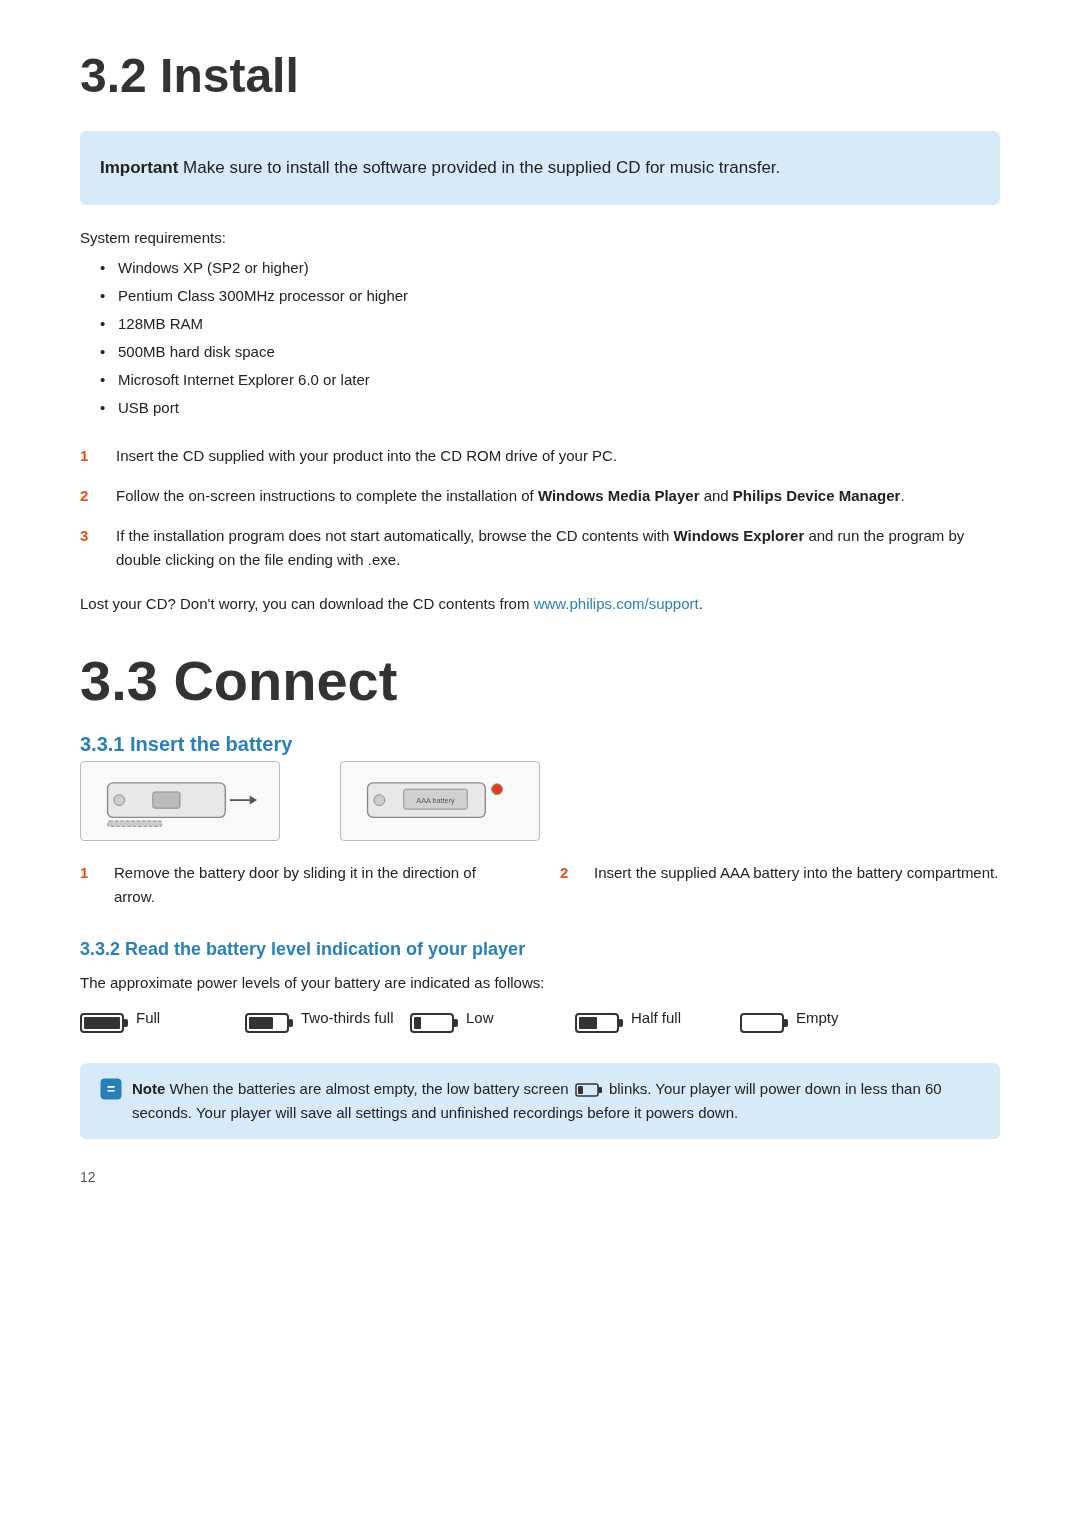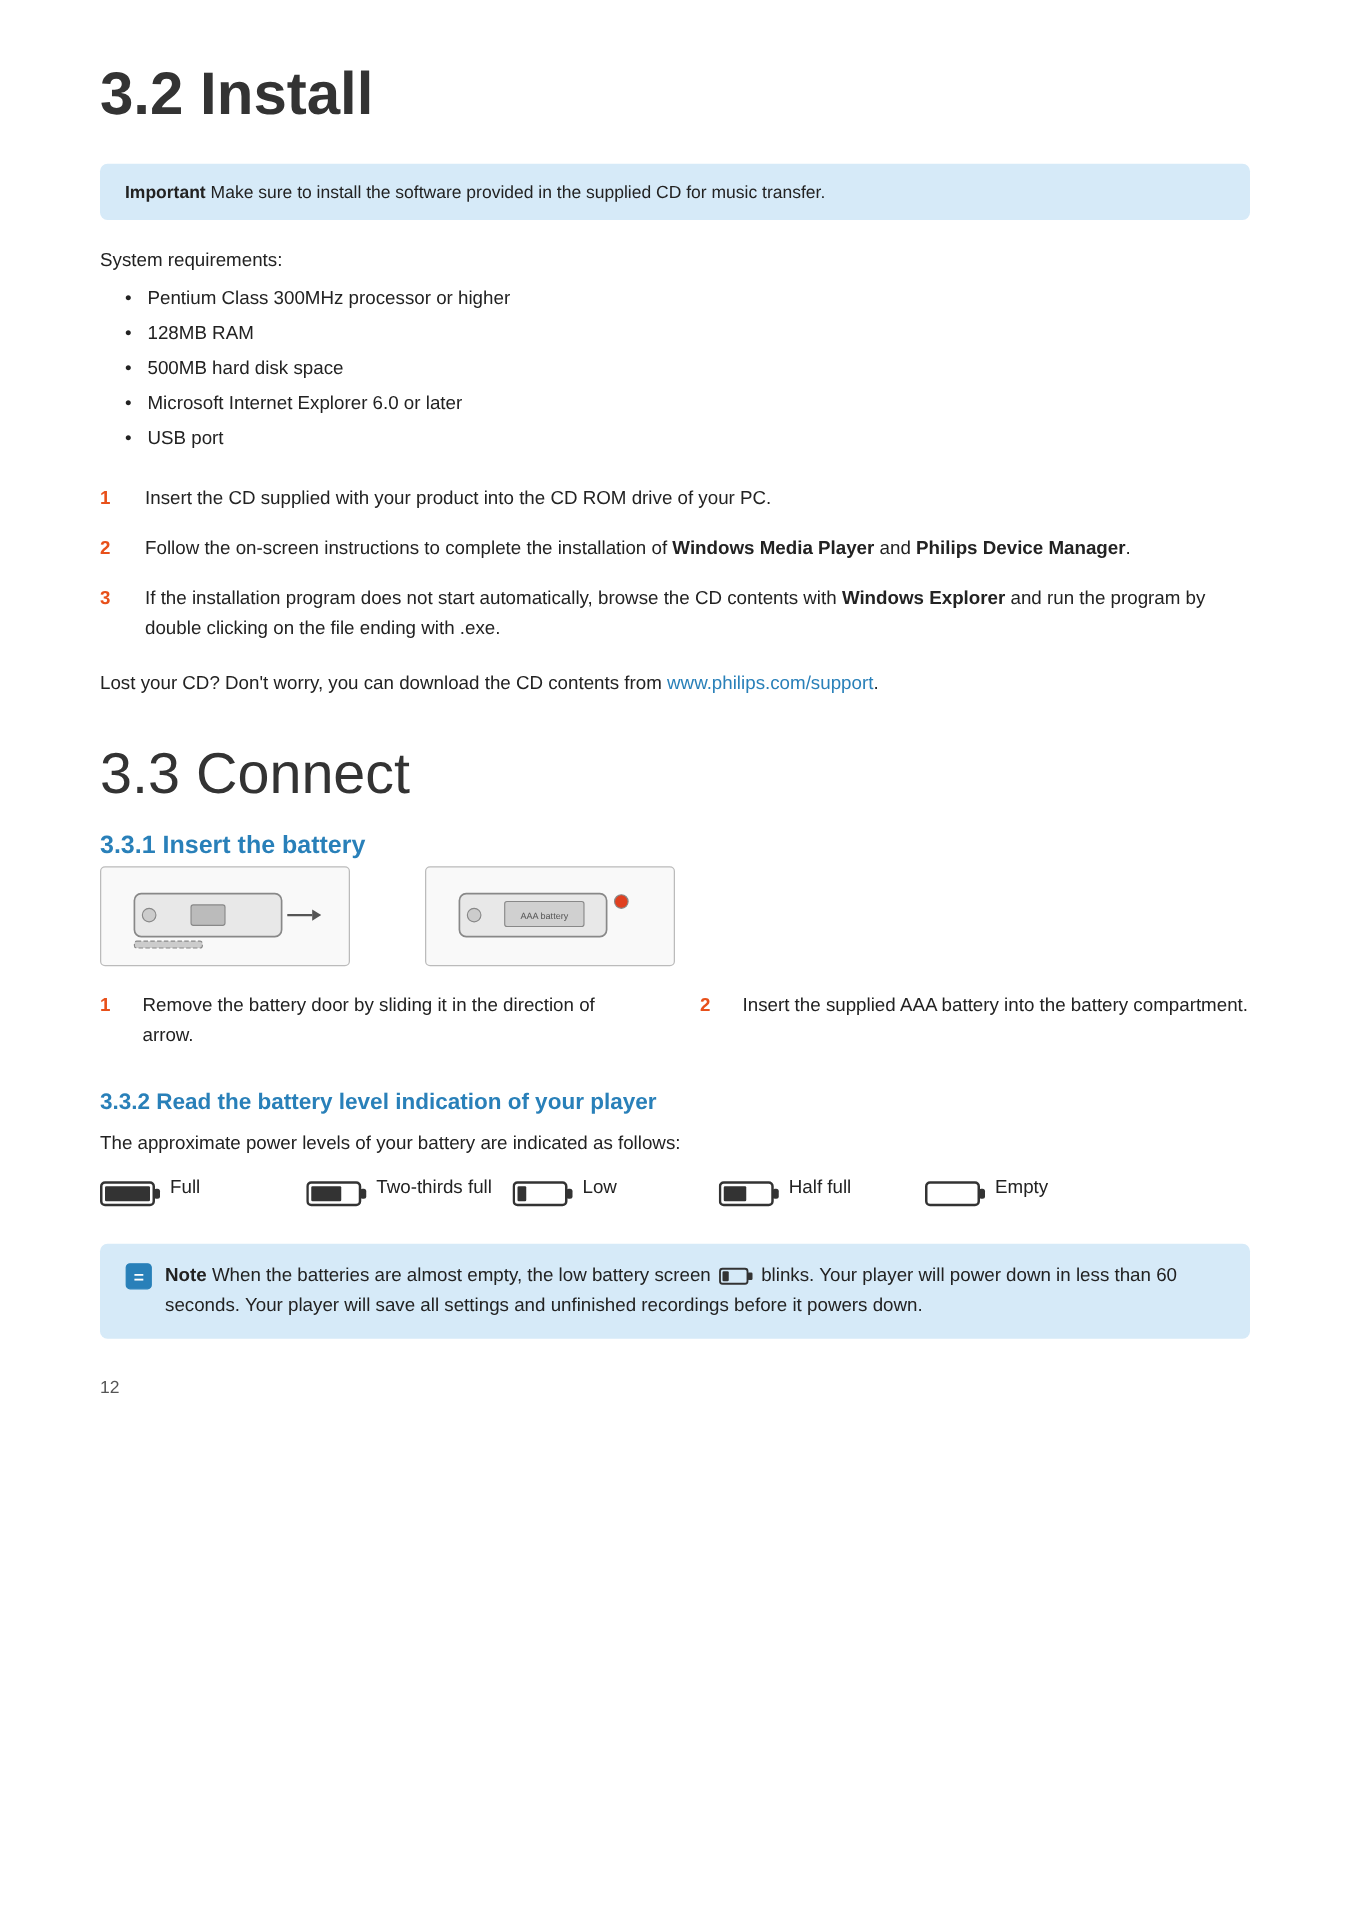--- a/index.html
+++ b/index.html
@@ -14,23 +14,23 @@
     }
     h1.section-title {
       font-size: 48px;
       font-weight: 700;
       color: #333;
       margin-bottom: 28px;
     }
     .important-box {
       background: #d6eaf8;
       border-radius: 6px;
-      padding: 12px 20px;
+      padding: 24px 20px;
       margin-bottom: 24px;
-      font-size: 14px;
+      font-size: 17px;
       line-height: 1.5;
     }
     .important-box strong {
       font-weight: bold;
     }
     .system-req-label {
       margin-bottom: 10px;
       font-size: 15px;
     }
     .bullet-list {
@@ -72,22 +72,22 @@
     .download-note {
       font-size: 15px;
       line-height: 1.6;
       margin-bottom: 32px;
     }
     .download-note a {
       color: #2980b9;
       text-decoration: none;
     }
     h2.section-title {
-      font-size: 46px;
-      font-weight: 400;
+      font-size: 56px;
+      font-weight: 700;
       color: #333;
       margin-bottom: 20px;
     }
     h3.subsection-title {
       font-size: 20px;
       font-weight: bold;
       color: #2980b9;
       margin-bottom: 5px;
     }
     h4.subsection-title2 {
@@ -184,20 +184,21 @@
 <body>
 
 <h1 class="section-title">3.2  Install</h1>
 
 <div class="important-box">
   <strong>Important</strong><span> Make sure to install the software provided in the supplied CD for music transfer.</span>
 </div>
 
 <p class="system-req-label">System requirements:</p>
 <ul class="bullet-list">
+  <li>Windows XP (SP2 or higher)</li>
   <li>Pentium Class 300MHz processor or higher</li>
   <li>128MB RAM</li>
   <li>500MB hard disk space</li>
   <li>Microsoft Internet Explorer 6.0 or later</li>
   <li>USB port</li>
 </ul>
 
 <ol class="numbered-steps">
   <li>
     <span class="step-num">1</span>

